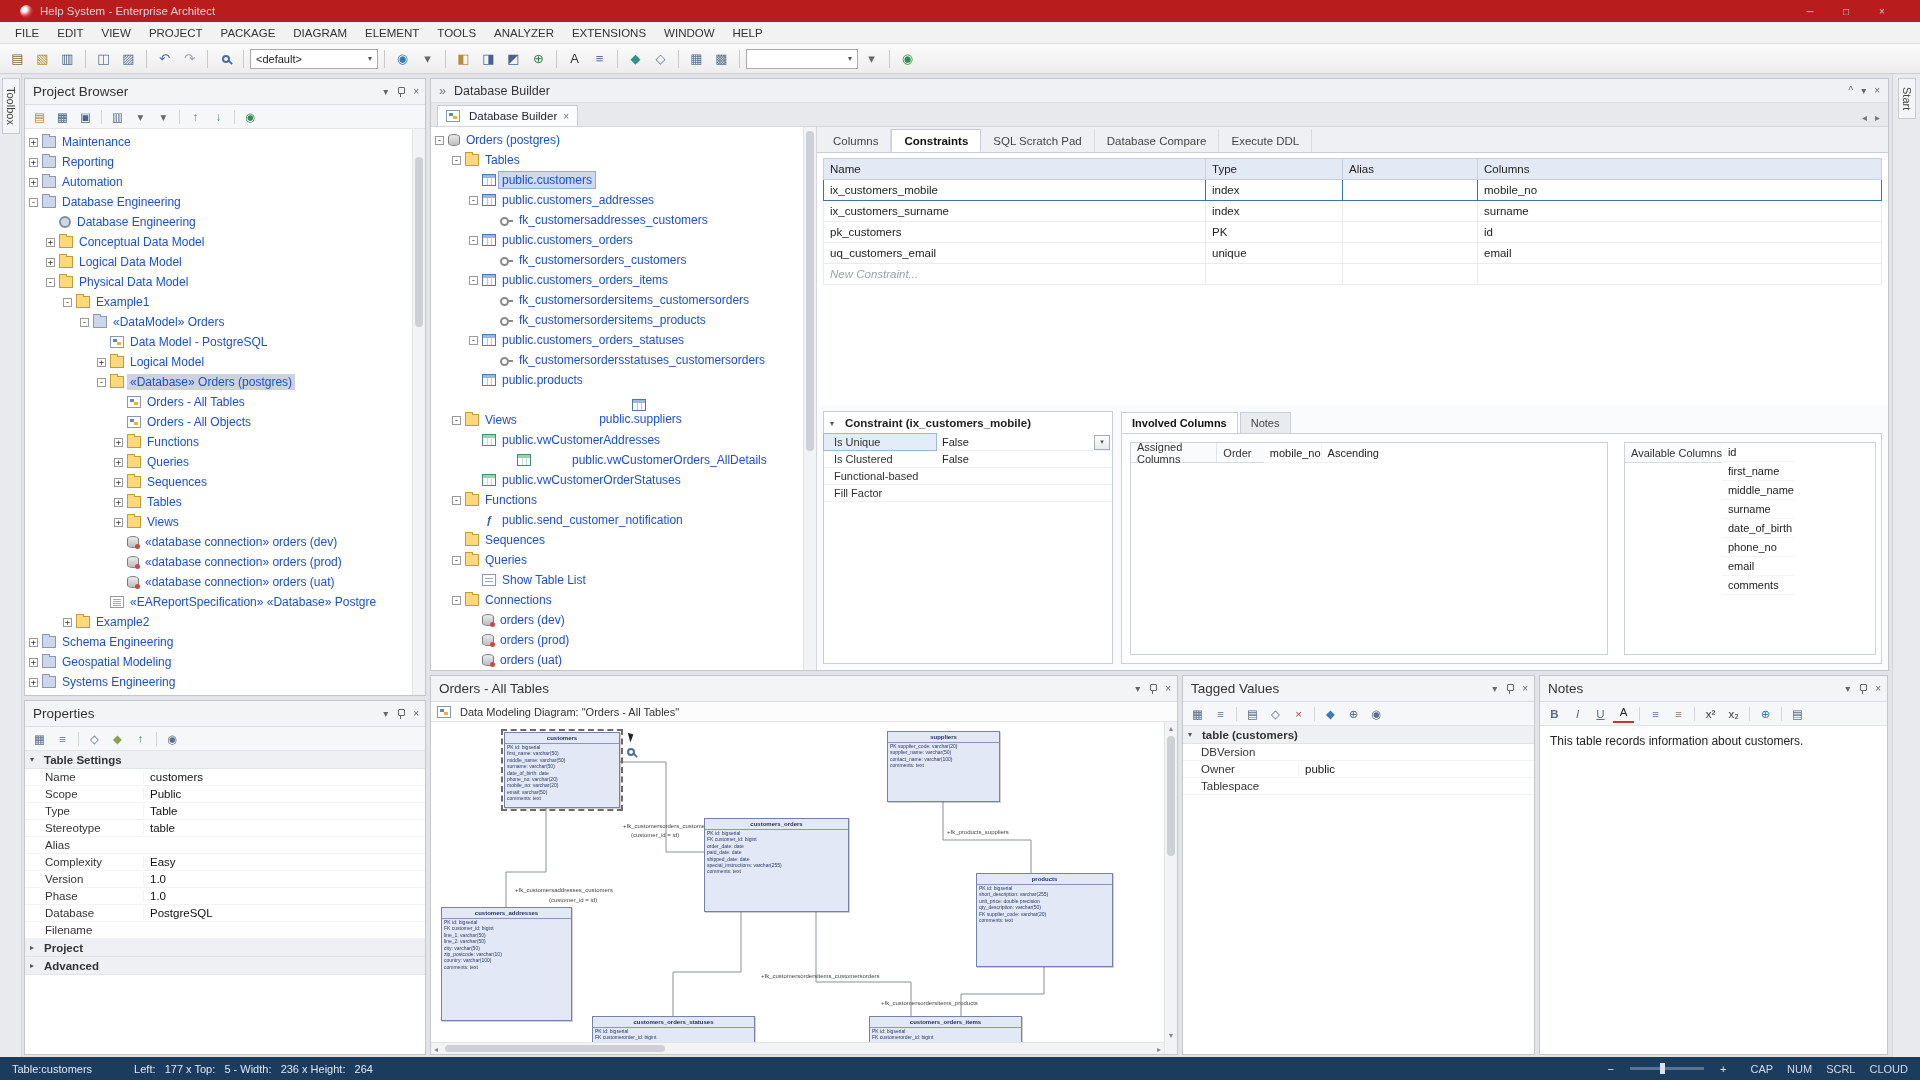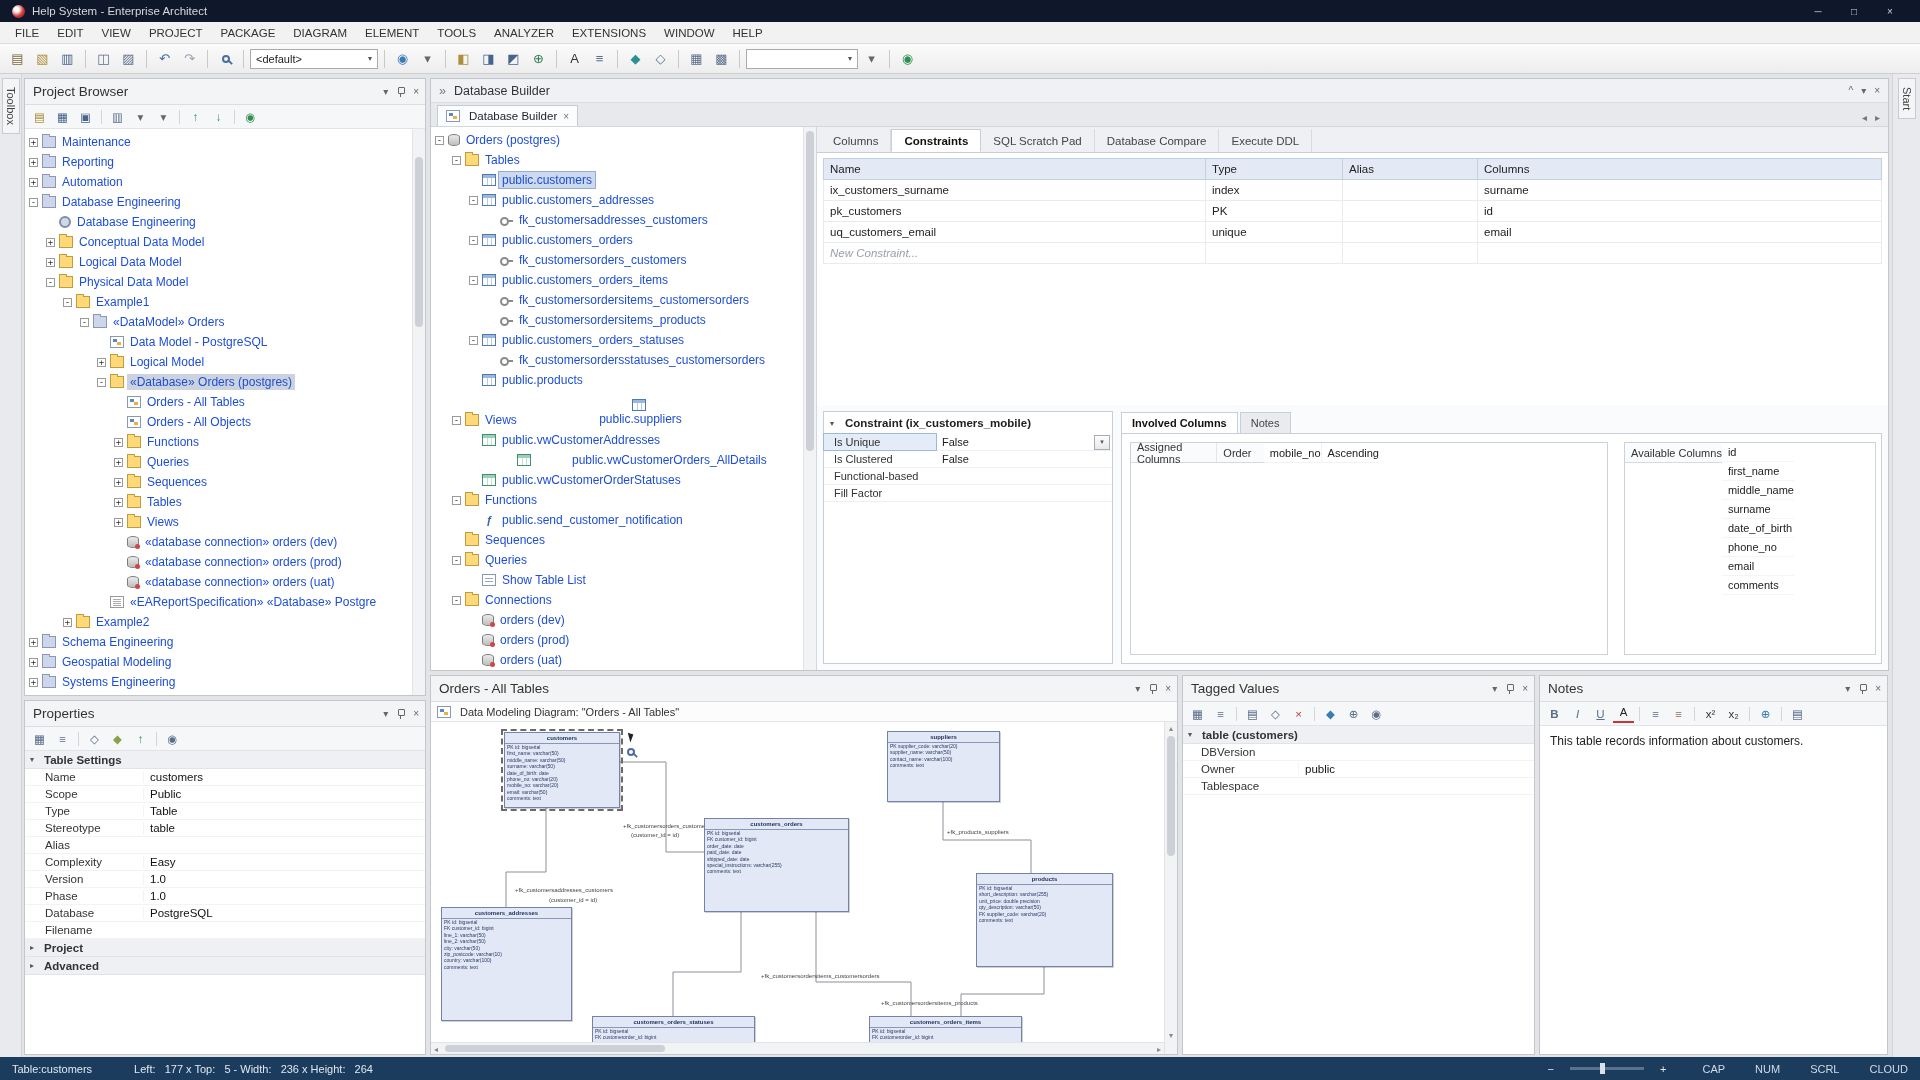--- a/index.html
+++ b/index.html
@@ -1,21 +1,21 @@
 <!DOCTYPE html>
 <html><head>
 <meta charset="utf-8">
 <style>
 *{margin:0;padding:0;box-sizing:border-box}
 html,body{width:1920px;height:1080px;overflow:hidden}
 body{font-family:"Liberation Sans","DejaVu Sans",sans-serif;font-size:12px;color:#222;background:#dfe1e5}
 .app{position:relative;width:1920px;height:1080px;overflow:hidden}
 
 
-.titlebar{position:absolute;top:0;left:0;right:0;height:22px;background:#0f172a;color:#d8d8d8;display:flex;align-items:center;padding:0 12px;font-size:11.5px}
+.titlebar{position:absolute;top:0;left:0;right:0;height:22px;background:#b91c1c;color:#d8d8d8;display:flex;align-items:center;padding:0 20px;font-size:11.5px}
 .ea-logo{width:13px;height:13px;border-radius:50%;background:radial-gradient(circle at 35% 35%,#fff 0 18%,#d23b3b 55%,#7c1616);margin-right:7px;flex:none}
 .win-btns{margin-left:auto;display:flex}
 .win-btn{width:36px;height:22px;display:flex;align-items:center;justify-content:center;color:#cfcfcf;font-size:10px}
 
 
 .menubar{position:absolute;top:22px;left:0;right:0;height:22px;background:#f2f2f2;border-bottom:1px solid #dcdcdc;display:flex;align-items:center;padding-left:6px}
 .menu-item{padding:0 9px;font-size:11.5px;color:#333;height:100%;display:flex;align-items:center}
 .toolbar{position:absolute;top:44px;left:0;right:0;height:30px;background:linear-gradient(#fbfbfb,#ededed);border-bottom:1px solid #cfcfcf;display:flex;align-items:center;padding-left:6px;gap:2px}
 .tb-icon{width:23px;height:22px;display:flex;align-items:center;justify-content:center;font-size:13px;color:#5a6e8c;border-radius:2px}
 .tb-sep{width:1px;height:18px;background:#c9c9c9;margin:0 4px}
@@ -681,20 +681,26 @@
               </colgroup>
             <thead>
                 <tr id="cgrid-head">
                   <th>Name</th>
                   <th>Type</th>
                   <th>Alias</th>
                   <th>Columns</th>
                 </tr>
               </thead>
             <tbody id="cgrid-body">
+                <tr class="selrow">
+                  <td>ix_customers_mobile</td>
+                  <td>index</td>
+                  <td></td>
+                  <td>mobile_no</td>
+                </tr>
                 <tr>
                   <td>ix_customers_surname</td>
                   <td>index</td>
                   <td></td>
                   <td>surname</td>
                 </tr>
                 <tr>
                   <td>pk_customers</td>
                   <td>PK</td>
                   <td></td>
@@ -977,21 +983,21 @@
 
   <div class="statusbar">
     <span>Table:customers</span>
     <span class="sb-pos">Left:   177 x Top:   5 - Width:   236 x Height:   264</span>
     <div class="sb-right">
       <span>−</span>
       <span class="zoomtrack">
           <span class="zoomthumb"></span>
         </span>
       <span>+</span>
-      <span id="status-toggles" style="display:flex;gap:30px;margin-left:22px">
+      <span id="status-toggles" style="display:flex;gap:14px;margin-left:10px">
           <span class="sb-toggle">CAP</span>
           <span class="sb-toggle">NUM</span>
           <span class="sb-toggle">SCRL</span>
           <span class="sb-toggle">CLOUD</span>
         </span>
     </div>
   </div>
 
 </div>
 

